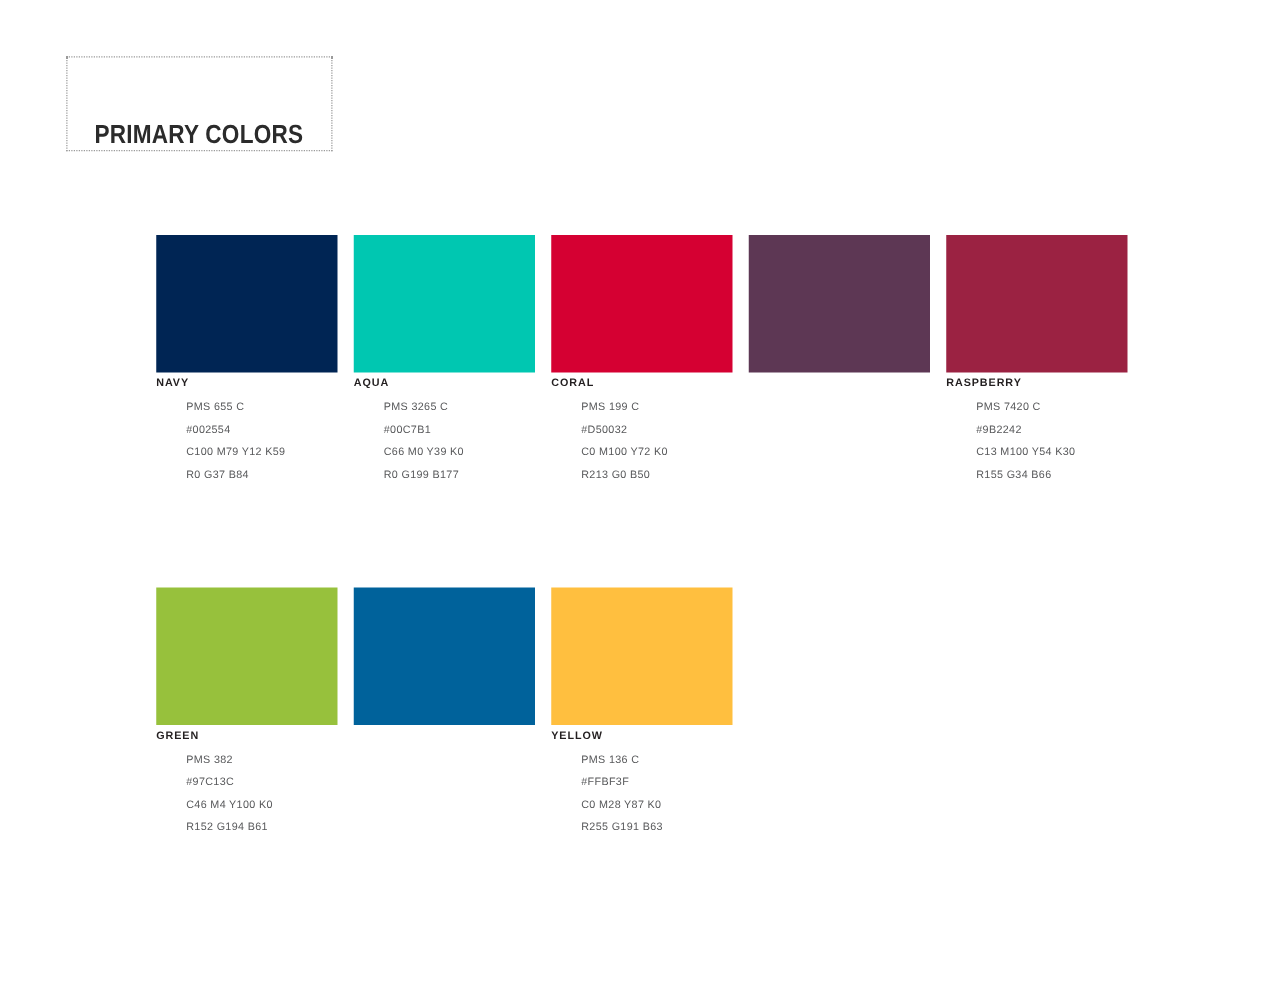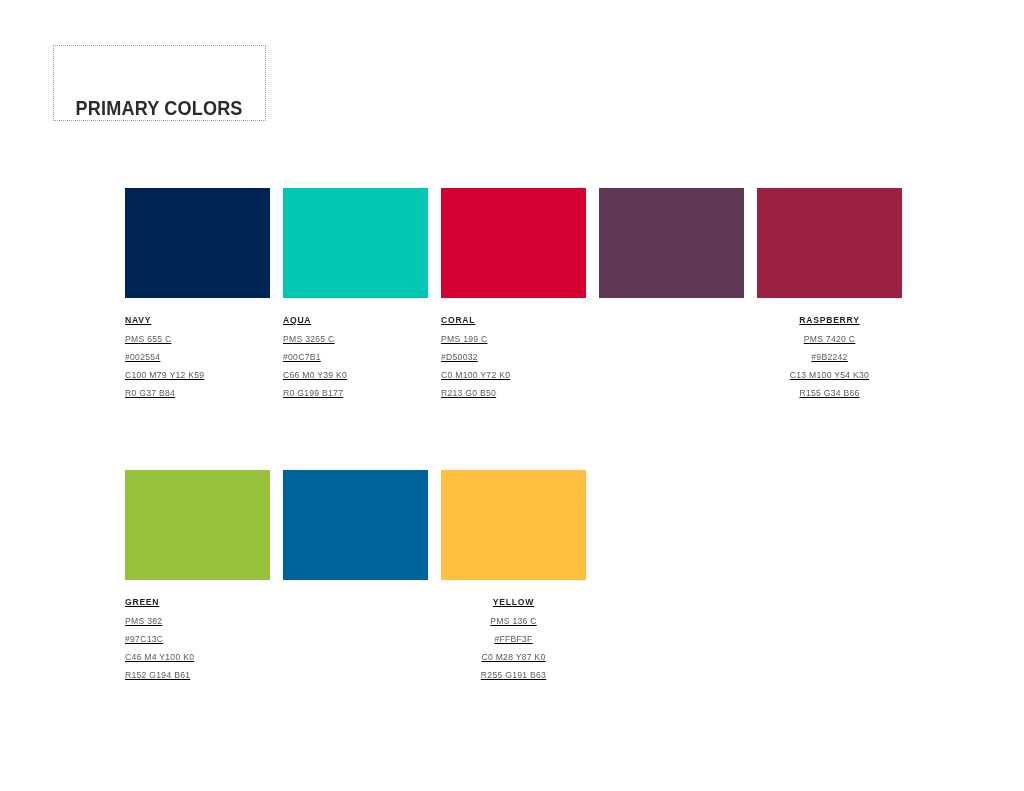--- a/index.html
+++ b/index.html
@@ -54,45 +54,45 @@
 
   
   .swatch-row {
     display: flex;
     margin-top: 16px;
   }
   .swatch-col {
     width: 145px;
     margin-right: 13px;
   }
-  .swatch-col:last-child { margin-right: 0; text-align: center; }
+  .swatch-col:last-child { margin-right: 0; }
 
   .swatch-chip {
     width: 145px;
     height: 110px;
   }
 
   .swatch-meta {
-    padding-top: 17px;
-    text-decoration: underline;
+    padding-top: 3px;
   }
   .swatch-name {
     font-size: 8.6px;
     font-weight: bold;
     letter-spacing: 0.75px;
     color: #231f20;
     margin-bottom: 9px;
   }
   .swatch-line {
     font-size: 8.6px;
     font-weight: 400;
     letter-spacing: 0.28px;
     color: #58595b;
     margin-bottom: 8px;
     white-space: nowrap;
+    margin-left: 24px;
   }
   .swatch-line:last-child { margin-bottom: 0; }
 </style>
 </head>
 <body>
 
 <div class="title-box">
   <div class="title-text">PRIMARY COLORS</div>
 </div>
 

